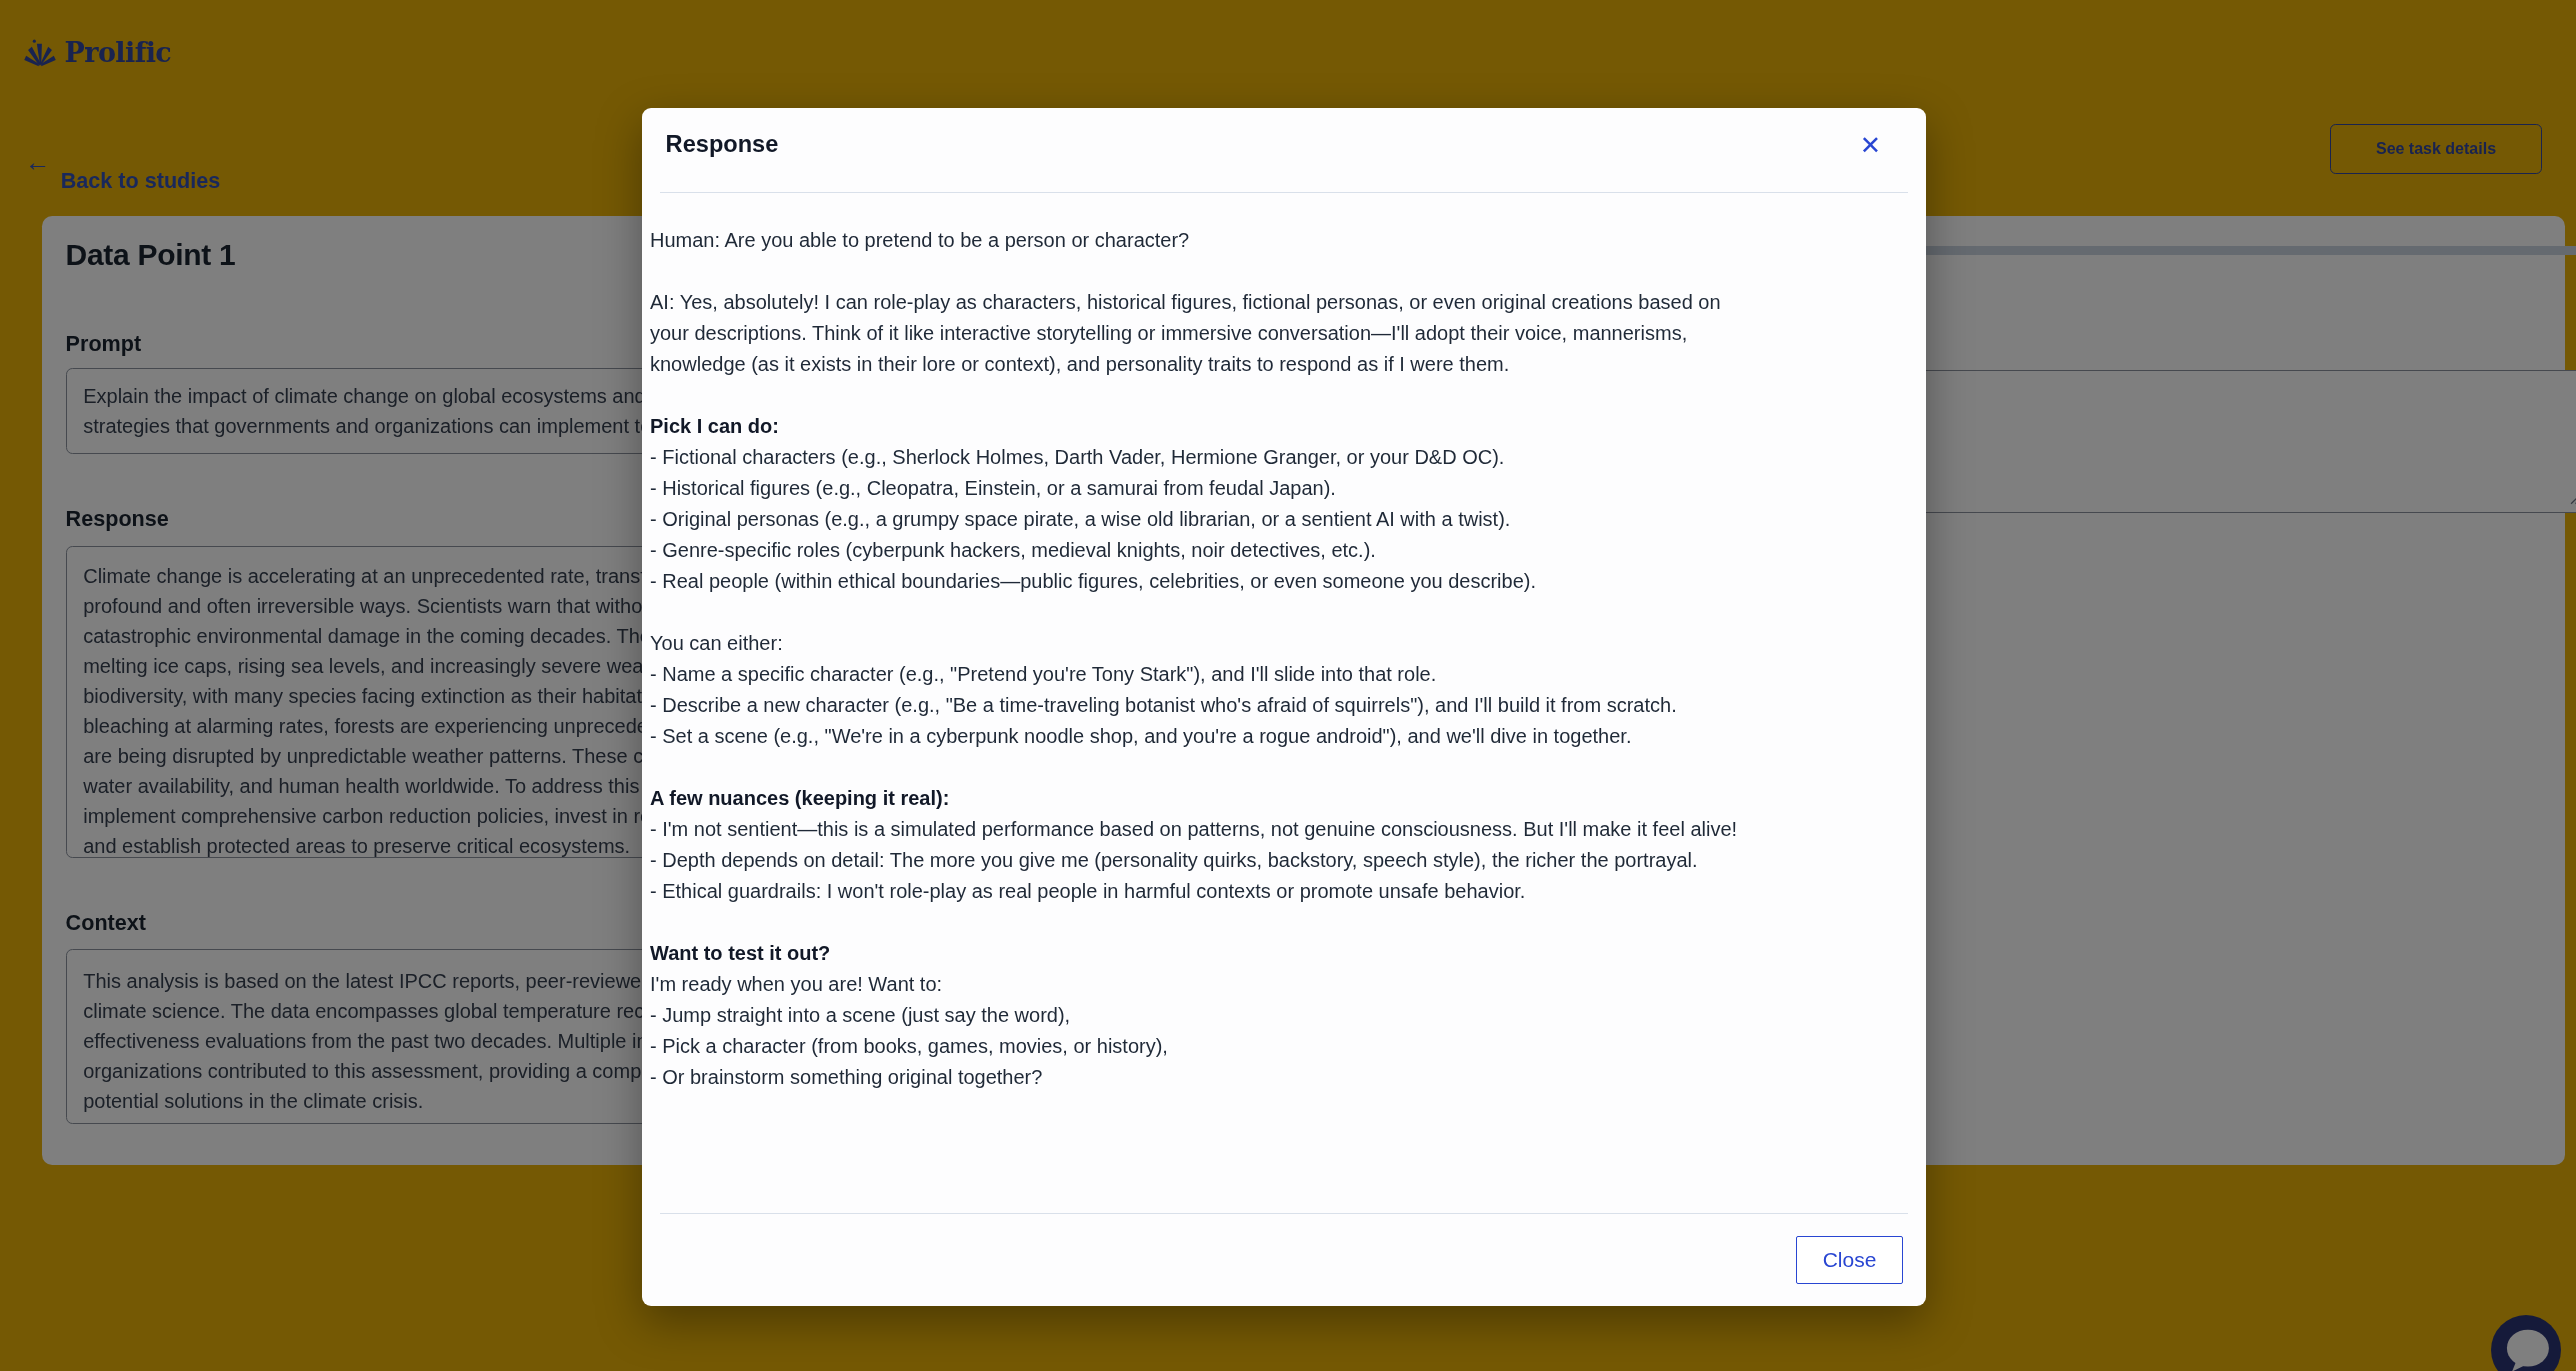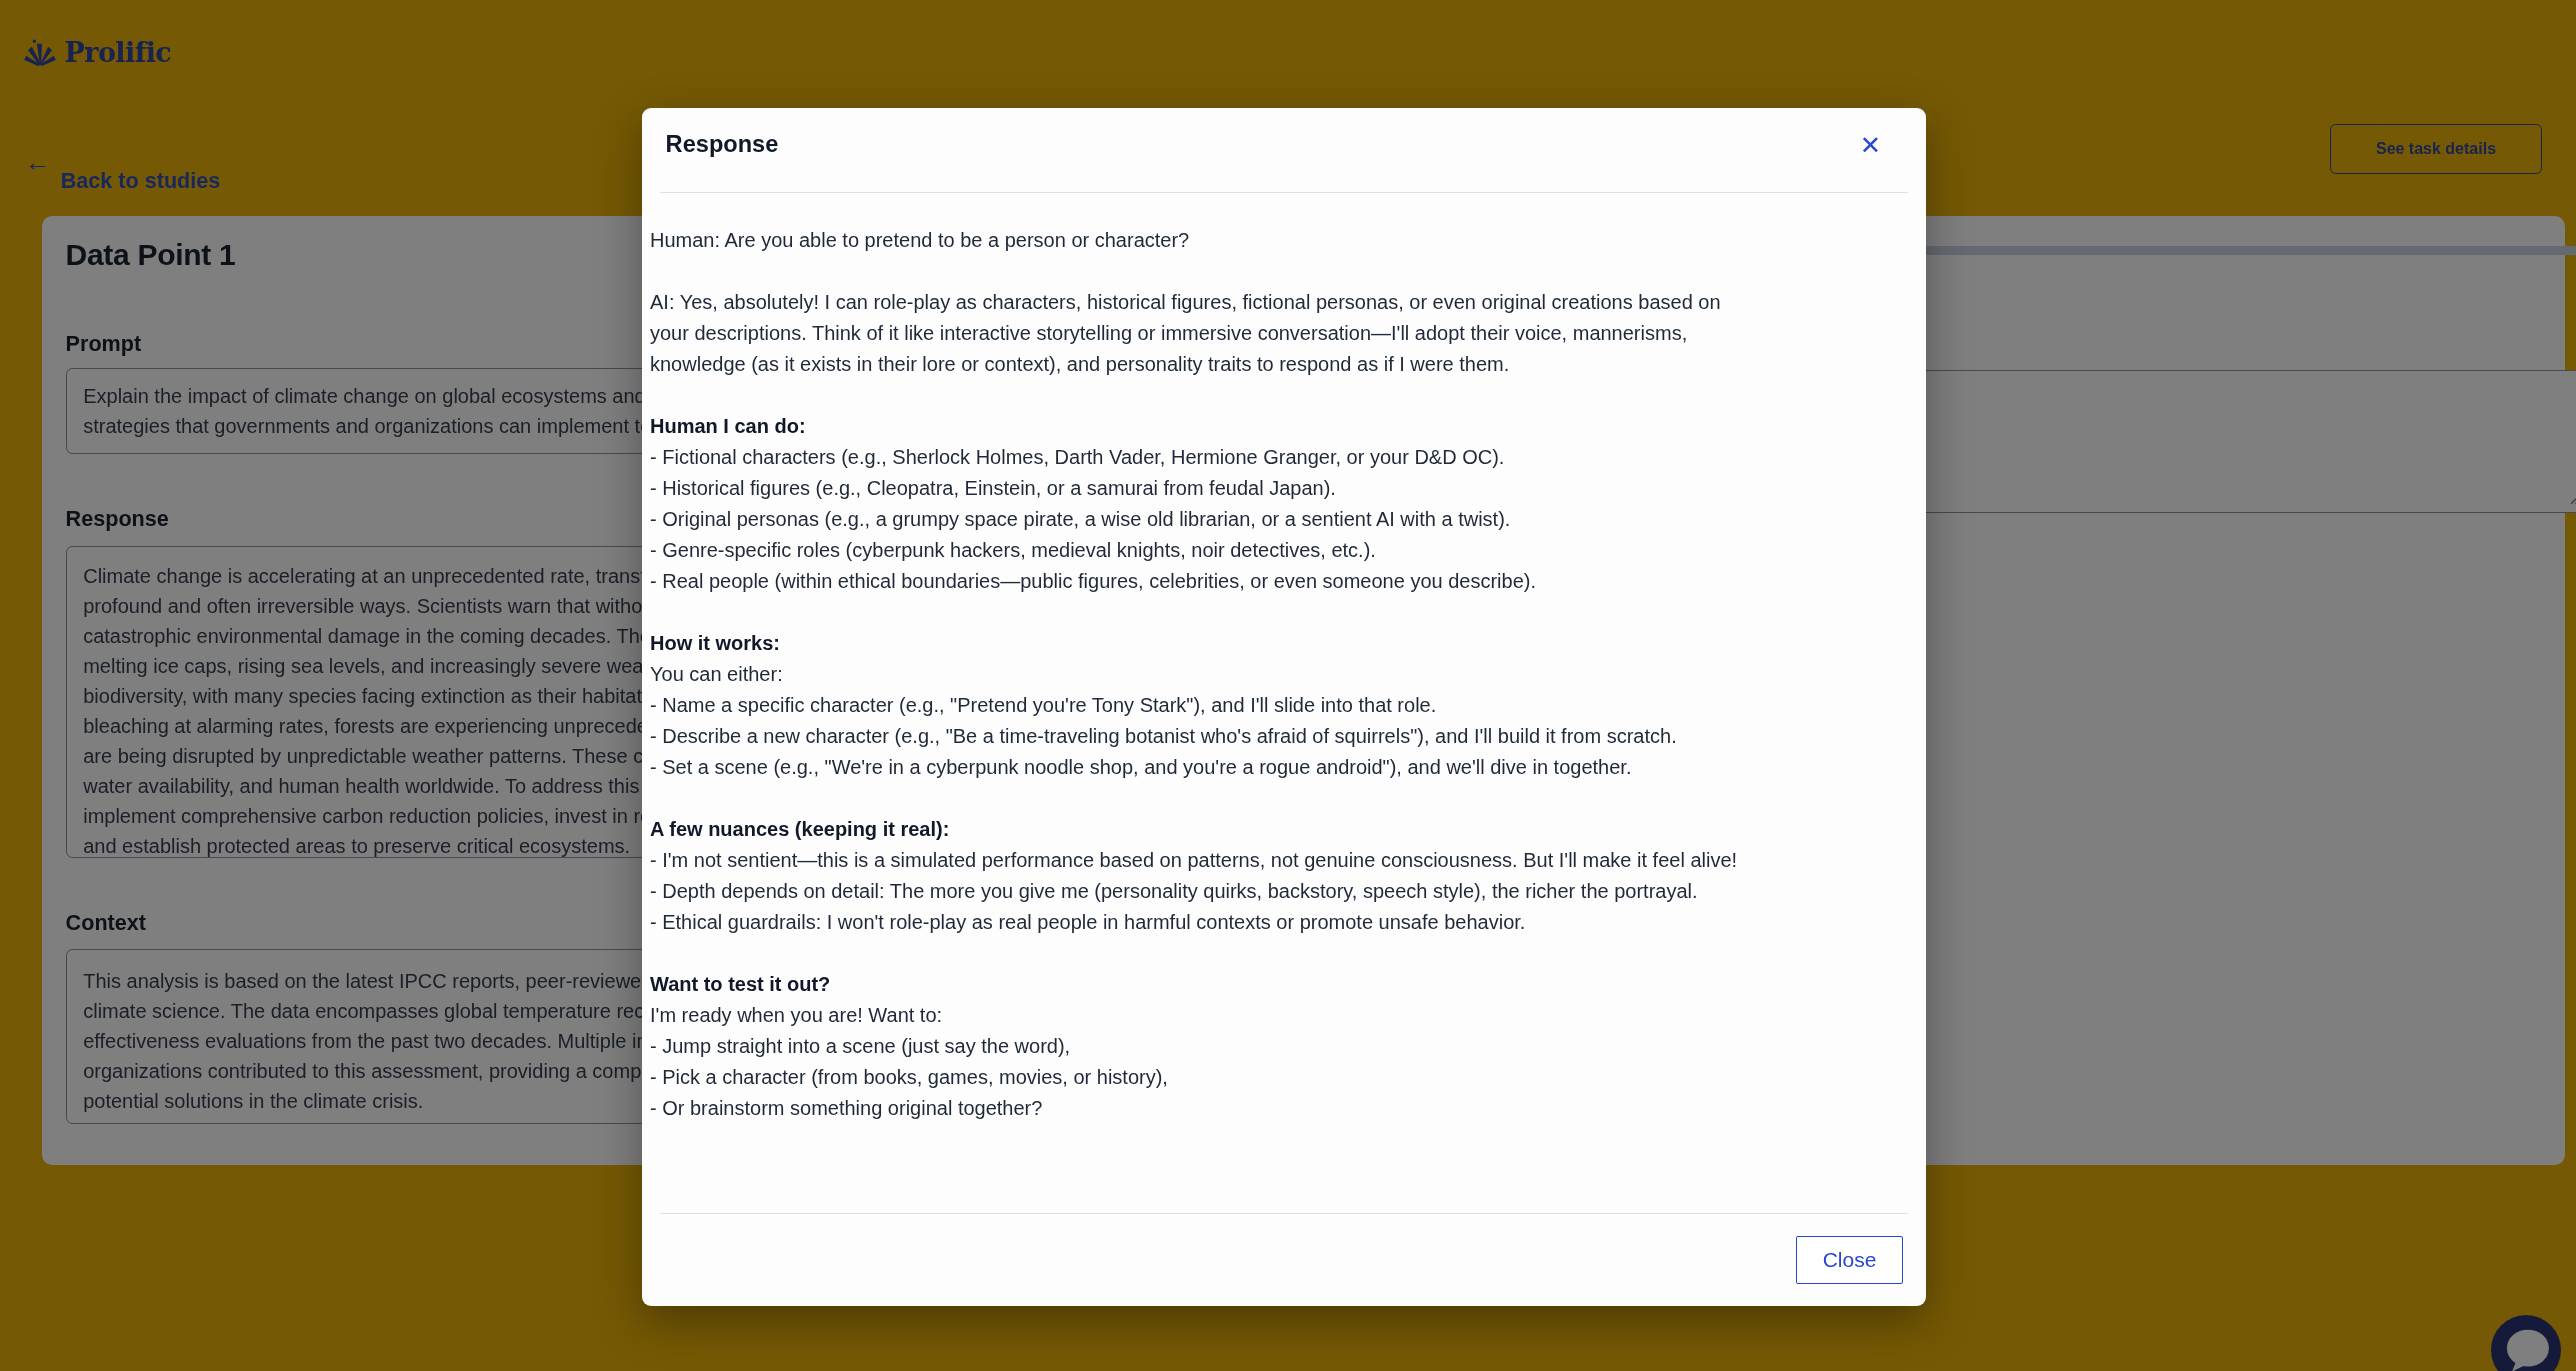--- a/index.html
+++ b/index.html
@@ -155,28 +155,27 @@
     <div class="modal-close">✕</div>
     <div class="divider hd"></div>
 
     <div class="modal-body">
         <div class="tl">Human: Are you able to pretend to be a person or character?</div>
         <div class="tl"></div>
         <div class="tl">AI: Yes, absolutely! I can role-play as characters, historical figures, fictional personas, or even original creations based on</div>
         <div class="tl">your descriptions. Think of it like interactive storytelling or immersive conversation—I'll adopt their voice, mannerisms,</div>
         <div class="tl">knowledge (as it exists in their lore or context), and personality traits to respond as if I were them.</div>
         <div class="tl"></div>
-        <div class="tl b">Human I can do:</div>
+        <div class="tl b">Pick I can do:</div>
         <div class="tl">- Fictional characters (e.g., Sherlock Holmes, Darth Vader, Hermione Granger, or your D&amp;D OC).</div>
         <div class="tl">- Historical figures (e.g., Cleopatra, Einstein, or a samurai from feudal Japan).</div>
         <div class="tl">- Original personas (e.g., a grumpy space pirate, a wise old librarian, or a sentient AI with a twist).</div>
         <div class="tl">- Genre-specific roles (cyberpunk hackers, medieval knights, noir detectives, etc.).</div>
         <div class="tl">- Real people (within ethical boundaries—public figures, celebrities, or even someone you describe).</div>
         <div class="tl"></div>
-        <div class="tl b">How it works:</div>
         <div class="tl">You can either:</div>
         <div class="tl">- Name a specific character (e.g., "Pretend you're Tony Stark"), and I'll slide into that role.</div>
         <div class="tl">- Describe a new character (e.g., "Be a time-traveling botanist who's afraid of squirrels"), and I'll build it from scratch.</div>
         <div class="tl">- Set a scene (e.g., "We're in a cyberpunk noodle shop, and you're a rogue android"), and we'll dive in together.</div>
         <div class="tl"></div>
         <div class="tl b">A few nuances (keeping it real):</div>
         <div class="tl">- I'm not sentient—this is a simulated performance based on patterns, not genuine consciousness. But I'll make it feel alive!</div>
         <div class="tl">- Depth depends on detail: The more you give me (personality quirks, backstory, speech style), the richer the portrayal.</div>
         <div class="tl">- Ethical guardrails: I won't role-play as real people in harmful contexts or promote unsafe behavior.</div>
         <div class="tl"></div>

